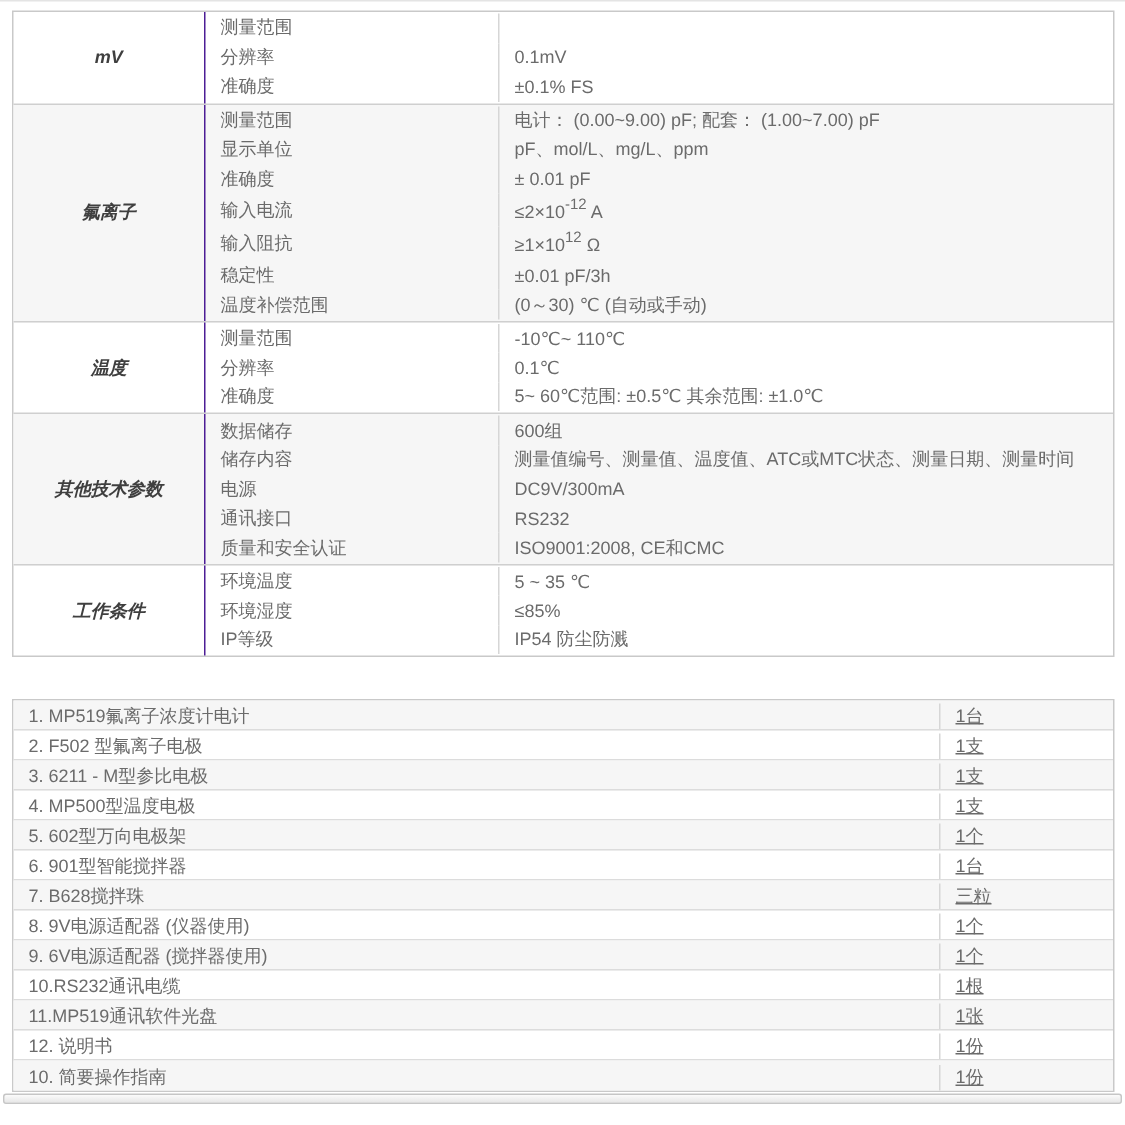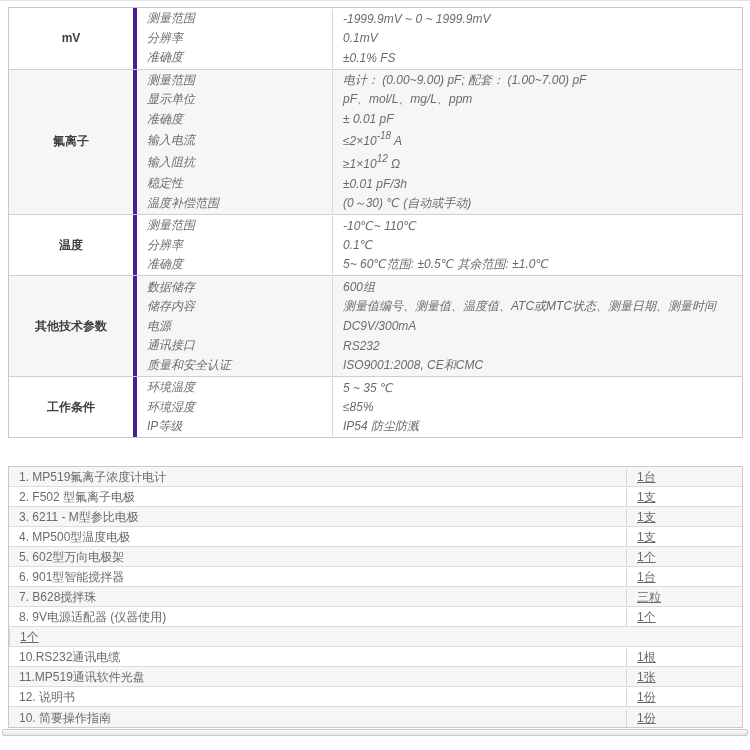--- a/index.html
+++ b/index.html
@@ -21,26 +21,27 @@
     border: 1px solid #c9c9c9;
     background: #fff;
   }
   .spec-section { display: flex; border-bottom: 1px solid #cfcfcf; padding: 1px 0; }
   .spec-section:last-child { border-bottom: none; }
   .spec-section.shaded { background: #f6f6f6; }
   .spec-cat {
     width: 128px; flex: 0 0 128px;
     display: flex; align-items: center; justify-content: center;
     font-weight: bold; color: #3f3f3f;
-    border-right: 4px solid #4c1d95;
+    border-right: 1px solid #4c1d95;
     margin: -1px 0; 
     padding: 1px 4px;
     text-align: center;
-  }
-  .spec-rows { flex: 1 1 auto; display: flex; flex-direction: column; font-style: italic; }
+    font-style: italic;
+  }
+  .spec-rows { flex: 1 1 auto; display: flex; flex-direction: column; }
   .spec-row { display: flex; height: 19.5px; align-items: center; }
   .spec-row.tall { height: 22.4px; }
   .spec-param {
     width: 196px; flex: 0 0 196px;
     padding-left: 10px;
     border-right: 1px solid #d6d6d6;
     align-self: stretch;
     display: flex; align-items: center;
     color: #6b6b6b;
   }
@@ -77,21 +78,20 @@
 <body>
 
 <div class="top-rule"></div>
 
 <div class="spec-table">
     <div class="spec-section">
       <div class="spec-cat">mV</div>
       <div class="spec-rows">
         <div class="spec-row">
           <div class="spec-param">测量范围</div>
-          <div class="spec-value">-1999.9mV ~ 0 ~ 1999.9mV</div>
         </div>
         <div class="spec-row">
           <div class="spec-param">分辨率</div>
           <div class="spec-value">0.1mV</div>
         </div>
         <div class="spec-row">
           <div class="spec-param">准确度</div>
           <div class="spec-value">±0.1% FS</div>
         </div>
       </div>
@@ -106,21 +106,21 @@
         <div class="spec-row">
           <div class="spec-param">显示单位</div>
           <div class="spec-value">pF、mol/L、mg/L、ppm</div>
         </div>
         <div class="spec-row">
           <div class="spec-param">准确度</div>
           <div class="spec-value">± 0.01 pF</div>
         </div>
         <div class="spec-row tall">
           <div class="spec-param">输入电流</div>
-          <div class="spec-value">≤2×10<sup>-18</sup> A</div>
+          <div class="spec-value">≤2×10<sup>-12</sup> A</div>
         </div>
         <div class="spec-row tall">
           <div class="spec-param">输入阻抗</div>
           <div class="spec-value">≥1×10<sup>12</sup> Ω</div>
         </div>
         <div class="spec-row">
           <div class="spec-param">稳定性</div>
           <div class="spec-value">±0.01 pF/3h</div>
         </div>
         <div class="spec-row">
@@ -217,20 +217,21 @@
     </div>
     <div class="pack-row shaded">
       <div class="pack-name">7. B628搅拌珠</div>
       <div class="pack-qty">三粒</div>
     </div>
     <div class="pack-row">
       <div class="pack-name">8. 9V电源适配器 (仪器使用)</div>
       <div class="pack-qty">1个</div>
     </div>
     <div class="pack-row shaded">
+      <div class="pack-name">9. 6V电源适配器 (搅拌器使用)</div>
       <div class="pack-qty">1个</div>
     </div>
     <div class="pack-row">
       <div class="pack-name">10.RS232通讯电缆</div>
       <div class="pack-qty">1根</div>
     </div>
     <div class="pack-row shaded">
       <div class="pack-name">11.MP519通讯软件光盘</div>
       <div class="pack-qty">1张</div>
     </div>

